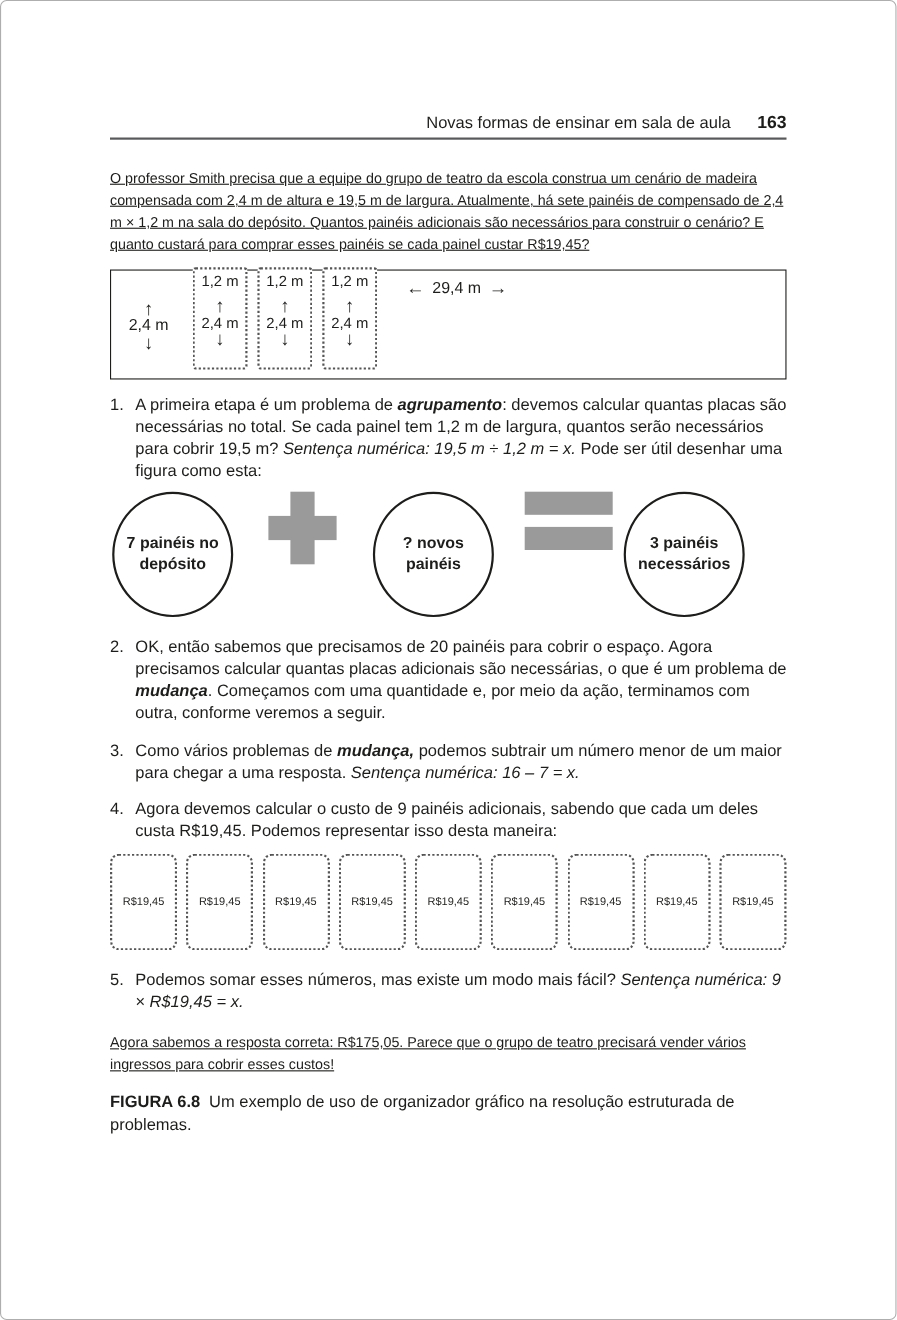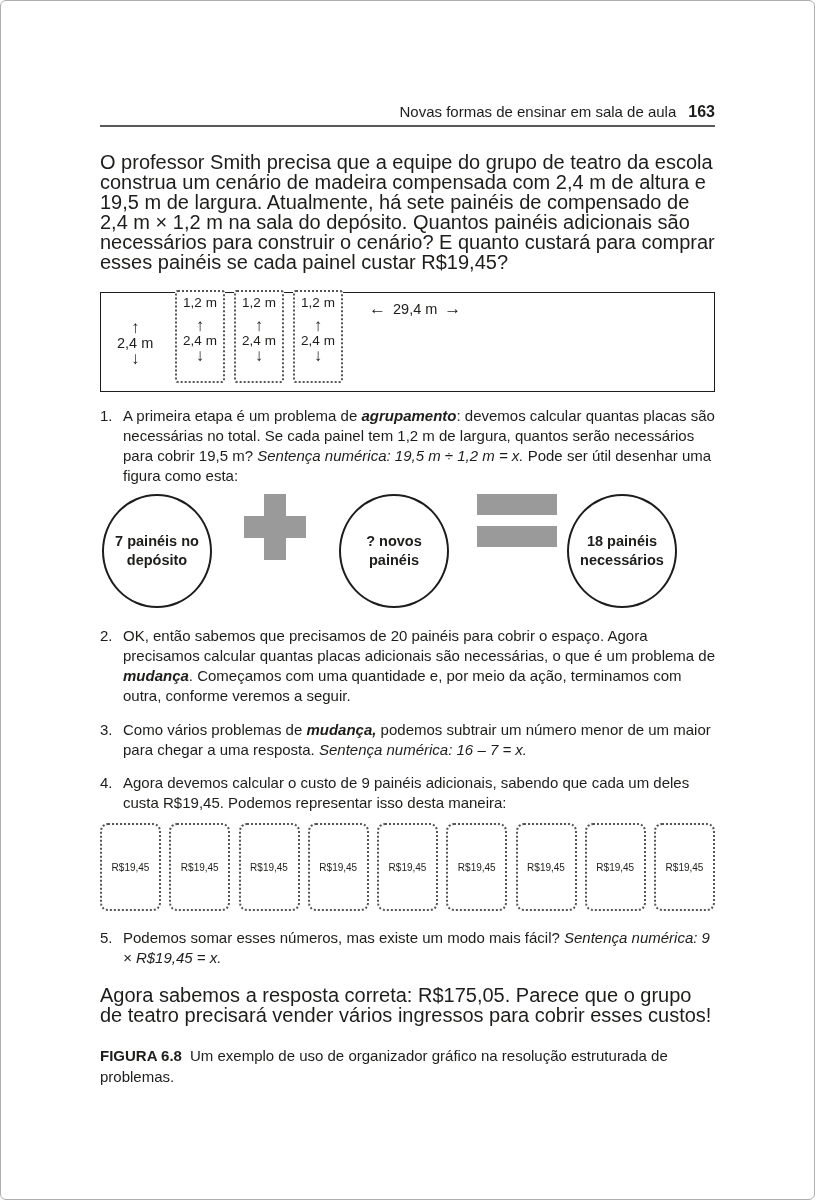--- a/index.html
+++ b/index.html
@@ -10,27 +10,27 @@
   }
   .page-frame {
     position:absolute; inset:0; border:1px solid #aeaeae; border-radius:6px;
     box-sizing:border-box; pointer-events:none;
   }
   .content { position:absolute; left:100px; top:0; width:615px; }
 
   
   .running-header {
     margin-top:103px; display:flex; justify-content:flex-end;
-    align-items:baseline; font-size:15px; gap:12px;
+    align-items:baseline; font-size:15px; gap:24px;
   }
   .page-number { font-weight:bold; font-size:16px; }
   .header-rule { border:none; border-top:2px solid #58595b; margin:4px 0 0 0; }
 
   
-  .para { font-size:20px; line-height:20px; }
+  .para { font-size:13px; line-height:20px;text-decoration:underline; }
   .intro { margin-top:25px; }
 
   
   .wall-diagram {
     margin-top:12px; height:100px; border:1.5px solid #1d1d1b;
     position:relative; box-sizing:border-box;
   }
   .wall-height {
     position:absolute; left:16px; top:50%; transform:translateY(-47%);
     display:flex; flex-direction:column; align-items:center;
@@ -163,21 +163,21 @@
   </div>
 
   <div class="addition-diagram">
     <div class="circle c1">7 painéis no depósito</div>
     <div class="plus-shape"></div>
     <div class="circle c2">? novos painéis</div>
     <div class="equals-shape">
       <div class="bar"></div>
       <div class="bar"></div>
     </div>
-    <div class="circle c3">18 painéis necessários</div>
+    <div class="circle c3">3 painéis necessários</div>
   </div>
 
   <div class="step mt-item2">
     <span class="step-num">2.</span>
     <span class="step-body"><span class="seg-n">OK, então sabemos que precisamos de 20 painéis para cobrir o espaço. Agora precisamos calcular quantas placas adicionais são necessárias, o que é um problema de </span><span class="seg-bi">mudança</span><span class="seg-n">. Começamos com uma quantidade e, por meio da ação, terminamos com outra, conforme veremos a seguir.</span></span>
   </div>
 
   <div class="step mt-item3">
     <span class="step-num">3.</span>
     <span class="step-body"><span class="seg-n">Como vários problemas de </span><span class="seg-bi">mudança,</span><span class="seg-n"> podemos subtrair um número menor de um maior para chegar a uma resposta. </span><span class="seg-i">Sentença numérica: 16 – 7 = x.</span></span>

